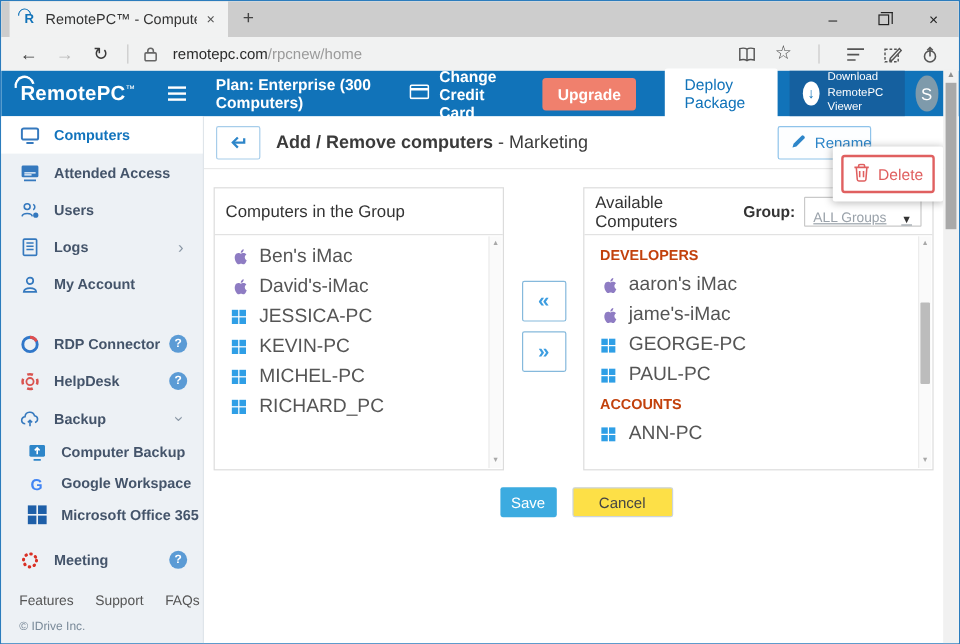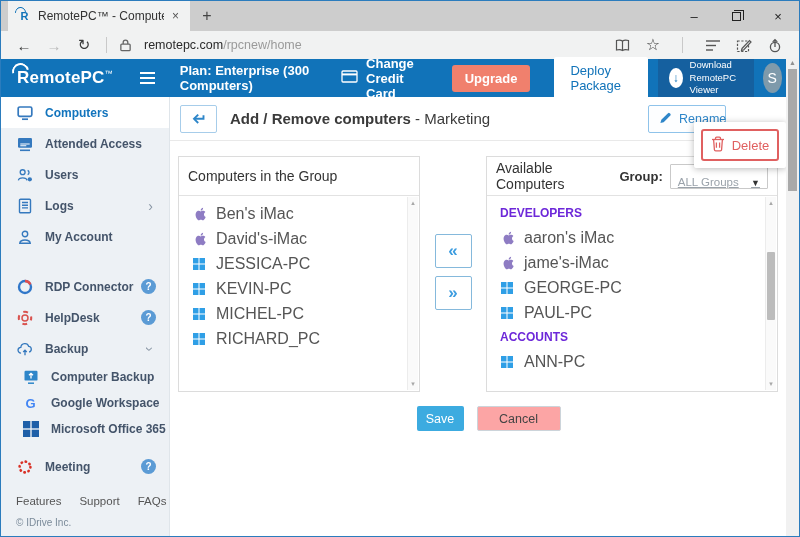--- a/index.html
+++ b/index.html
@@ -84,29 +84,29 @@
   .tbtn.first { margin-top:78px; }
   .tbtn.second { margin-top:8px; }
   .panel-head { height:39px; border-bottom:1px solid #e2e2e2; display:flex; align-items:center; padding:0 9px; font-size:14px; color:#333; }
   .grp-label { font-size:13px; color:#333; margin-left:13px; font-weight:bold; }
   .grp-select { margin-left:7px; width:112px; height:25px; border:1px solid #c9c9c9; border-radius:1px; display:flex; align-items:flex-end; padding:0 7px; font-size:11.5px; color:#9aa2aa; background:#fff; cursor:pointer;text-decoration:underline; }
   .grp-caret { margin-left:auto; font-size:9px; color:#333; }
   .list { position:relative; height:195px; padding-top:5px; overflow:hidden; }
   .row { height:25px; display:flex; align-items:center; padding-left:13px; gap:10px; font-size:16px; color:#555; cursor:pointer; }
   .os-ico { width:14px; display:flex; justify-content:center; }
   .os-ico svg { display:block; }
-  .group-head { height:24px; display:flex; align-items:center; padding-left:13px; font-size:12px; font-weight:bold; color:#6d28d9; }
+  .group-head { height:24px; display:flex; align-items:center; padding-left:13px; font-size:12px; font-weight:bold; color:#c2410c; }
   .vscroll { position:absolute; top:1px; right:1px; bottom:1px; width:11px; background:#fafafa; border-left:1px solid #ececec; }
   .vs-up, .vs-down { position:absolute; left:0; right:0; text-align:center; font-size:7px; color:#a8a8a8; line-height:8px; }
   .vs-up { top:2px; } .vs-down { bottom:2px; }
   .vs-thumb { position:absolute; left:1px; width:8px; background:#bcbcbc; border-radius:1px; top:55px; height:68px; }
 
   .actions { display:flex; margin:14px 0 0 8px; gap:13px;justify-content:center; }
   .save-btn { width:47px; height:25px; background:#3cabe0; color:#fff; font-size:12.5px; border-radius:2px; display:flex; align-items:center; justify-content:center; cursor:pointer; }
-  .cancel-btn { width:84px; height:25px; background:#fca5a5; border:1px solid #ccd4da; color:#444; font-size:12.5px; border-radius:2px; display:flex; align-items:center; justify-content:center; cursor:pointer; }
+  .cancel-btn { width:84px; height:25px; background:#fde047; border:1px solid #ccd4da; color:#444; font-size:12.5px; border-radius:2px; display:flex; align-items:center; justify-content:center; cursor:pointer; }
 
   .page-scroll { position:absolute; top:57px; right:0; bottom:0; width:13px; background:#f1f1f1; z-index:10; }
   .ps-up { position:absolute; top:1px; left:0; right:0; text-align:center; font-size:7px; color:#909090; }
   .ps-thumb { position:absolute; top:11px; left:2px; width:9px; height:122px; background:#a9a9a9; }
 </style>
 </head>
 <body>
 
 <div class="window">
 

